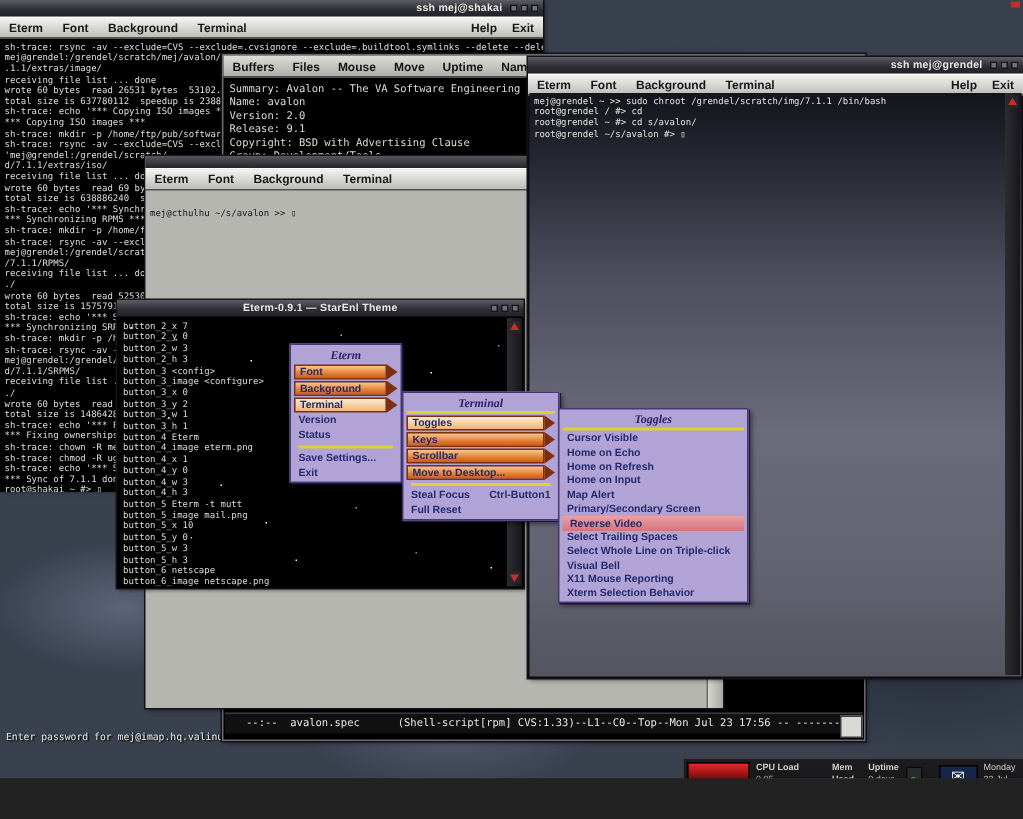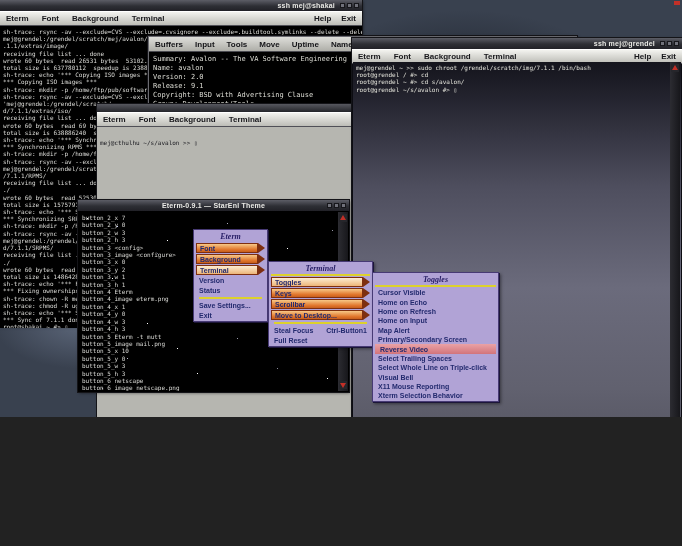--- a/index.html
+++ b/index.html
@@ -1,16 +1,16 @@
 <!DOCTYPE html>
 <html><head>
 <meta charset="utf-8">
 <style>
   html,body{margin:0;padding:0;background:#222;}
-  #screen{position:relative;width:682px;height:417px;overflow:hidden;
+  #screen{position:relative;width:682px;height:519px;overflow:hidden;
     font-family:"Liberation Sans",sans-serif;
     background-color:#39414f;
     background-image:
       radial-gradient(ellipse 140px 70px at 12% 78%, rgba(125,138,162,.5), transparent 62%),
       radial-gradient(ellipse 220px 100px at 68% 18%, rgba(18,22,30,.55), transparent 65%),
       radial-gradient(ellipse 170px 85px at 44% 92%, rgba(132,142,168,.38), transparent 60%),
       radial-gradient(ellipse 230px 130px at 92% 82%, rgba(22,27,37,.55), transparent 65%),
       radial-gradient(ellipse 150px 75px at 28% 32%, rgba(104,116,138,.32), transparent 60%),
       radial-gradient(ellipse 90px 50px at 55% 60%, rgba(20,24,32,.4), transparent 60%);
   }
@@ -144,22 +144,22 @@
       <span class="gap"></span>
       <span class="r">Help</span>
       <span class="r">Exit</span>
     </div>
     <div class="term"><div class="tline">sh-trace: rsync -av --exclude=CVS --exclude=.cvsignore --exclude=.buildtool.symlinks --delete --delete-excluded</div><div class="tline">mej@grendel:/grendel/scratch/mej/avalon/build/\</div><div class="tline">.1.1/extras/image/</div><div class="tline">receiving file list ... done</div><div class="tline">wrote 60 bytes  read 26531 bytes  53102.00 bytes</div><div class="tline">total size is 637780112  speedup is 23884.81</div><div class="tline">sh-trace: echo '*** Copying ISO images ***'</div><div class="tline">*** Copying ISO images ***</div><div class="tline">sh-trace: mkdir -p /home/ftp/pub/software/RH-VA</div><div class="tline">sh-trace: rsync -av --exclude=CVS --exclude=.cv</div><div class="tline">'mej@grendel:/grendel/scratch/</div><div class="tline">d/7.1.1/extras/iso/</div><div class="tline">receiving file list ... done</div><div class="tline">wrote 60 bytes  read 69 bytes</div><div class="tline">total size is 638886240  spee</div><div class="tline">sh-trace: echo '*** Synchroni</div><div class="tline">*** Synchronizing RPMS ***</div><div class="tline">sh-trace: mkdir -p /home/ftp/</div><div class="tline">sh-trace: rsync -av --exclude</div><div class="tline">mej@grendel:/grendel/scratch/</div><div class="tline">/7.1.1/RPMS/</div><div class="tline">receiving file list ... done</div><div class="tline">./</div><div class="tline">wrote 60 bytes  read 52530 by</div><div class="tline">total size is 1575791115  spe</div><div class="tline">sh-trace: echo '*** Synchroni</div><div class="tline">*** Synchronizing SRPMS ***</div><div class="tline">sh-trace: mkdir -p /ho</div><div class="tline">sh-trace: rsync -av --</div><div class="tline">mej@grendel:/grendel/s</div><div class="tline">d/7.1.1/SRPMS/</div><div class="tline">receiving file list ..</div><div class="tline">./</div><div class="tline">wrote 60 bytes  read 5</div><div class="tline">total size is 14864287</div><div class="tline">sh-trace: echo '*** Fi</div><div class="tline">*** Fixing ownerships</div><div class="tline">sh-trace: chown -R mej</div><div class="tline">sh-trace: chmod -R ug+</div><div class="tline">sh-trace: echo '*** Sy</div><div class="tline">*** Sync of 7.1.1 done</div><div class="tline">root@shakai ~ #&gt; ▯</div></div>
   </div>
 
   <div class="win" id="emacs" style="z-index:2">
     <div class="embar">
         <span class="em">Buffers</span>
-        <span class="em">Input</span>
-        <span class="em">Tools</span>
+        <span class="em">Files</span>
+        <span class="em">Mouse</span>
         <span class="em">Move</span>
         <span class="em">Uptime</span>
         <span class="em">Name</span>
         <span class="em">Insert</span>
         <span class="em">Help</span>
       </div>
     <div class="ebody"><div class="eline">Summary: Avalon -- The VA Software Engineering Build System</div><div class="eline">Name: avalon</div><div class="eline">Version: 2.0</div><div class="eline">Release: 9.1</div><div class="eline">Copyright: BSD with Advertising Clause</div><div class="eline">Group: Development/Tools</div></div>
     <div class="emodeline">--:--  avalon.spec      (Shell-script[rpm] CVS:1.33)--L1--C0--Top--Mon Jul 23 17:56 -- ------------------------------------------------------</div>
     <div class="grip"></div>
   </div>

